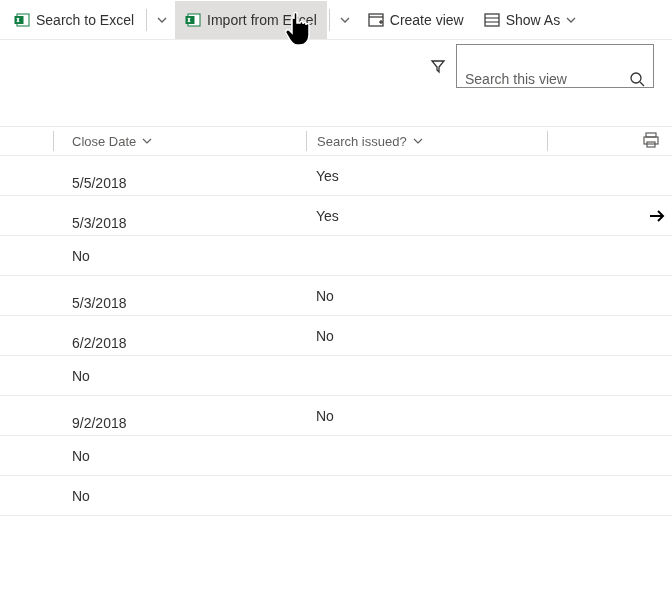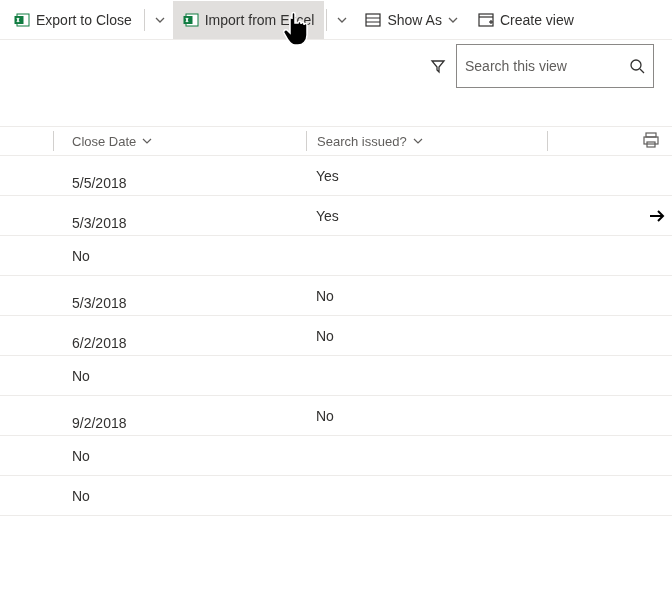--- a/index.html
+++ b/index.html
@@ -53,21 +53,21 @@
     display: flex;
     align-items: center;
     justify-content: flex-end;
     height: 52px;
     padding: 8px 18px 8px 8px;
     gap: 10px;
   }
   .filter-icon svg { width: 16px; height: 16px; display:block; }
   .searchbox {
     display: flex;
-    align-items: center;
+    align-items: flex-end;
     border: 1px solid #8a8886;
     height: 44px;
     width: 198px;
     padding: 0 8px;
     justify-content: space-between;
   }
   .searchbox input {
     border: none;
     outline: none;
     font-size: 14px;
@@ -129,21 +129,21 @@
 
 <div class="toolbar">
   <div class="tbtn">
     <span class="excel-icon">
       <svg viewBox="0 0 16 16">
           <rect x="3" y="2" width="12" height="12" fill="#fff" stroke="#107c41" stroke-width="1"></rect>
           <rect x="0.5" y="4" width="9" height="8" fill="#107c41"></rect>
           <path d="M3 6 L5 10 M5 6 L3 10" stroke="#fff" stroke-width="1.2" fill="none"></path>
         </svg>
     </span>
-    <span>Export to Close</span>
+    <span>Search to Excel</span>
   </div>
   <span class="tsep"></span>
   <div class="tbtn chev-only">
     <span class="chev">
       <svg viewBox="0 0 10 10">
           <path d="M1 3 L5 7 L9 3" stroke="#605e5c" stroke-width="1.3" fill="none"></path>
         </svg>
     </span>
   </div>
   <div class="tbtn hovered" style="position:relative;">
@@ -163,44 +163,44 @@
   </div>
   <span class="tsep"></span>
   <div class="tbtn chev-only">
     <span class="chev">
       <svg viewBox="0 0 10 10">
           <path d="M1 3 L5 7 L9 3" stroke="#605e5c" stroke-width="1.3" fill="none"></path>
         </svg>
     </span>
   </div>
   <div class="tbtn">
+    <span class="view-icon">
+      <svg viewBox="0 0 16 16">
+          <rect x="1" y="2" width="14" height="12" fill="none" stroke="#323130" stroke-width="1.2"></rect>
+          <line x1="1" y1="5" x2="15" y2="5" stroke="#323130" stroke-width="1.2"></line>
+          <line x1="11" y1="10" x2="15" y2="10" stroke="#323130" stroke-width="1.2"></line>
+          <line x1="13" y1="8" x2="13" y2="12" stroke="#323130" stroke-width="1.2"></line>
+        </svg>
+    </span>
+    <span>Create view</span>
+  </div>
+  <div class="tbtn">
     <span class="showas-icon">
       <svg viewBox="0 0 16 16">
           <rect x="1" y="2" width="14" height="12" fill="none" stroke="#323130" stroke-width="1.2"></rect>
           <line x1="1" y1="6" x2="15" y2="6" stroke="#323130" stroke-width="1"></line>
           <line x1="1" y1="10" x2="15" y2="10" stroke="#323130" stroke-width="1"></line>
         </svg>
     </span>
     <span>Show As</span>
     <span class="chev">
       <svg viewBox="0 0 10 10">
           <path d="M1 3 L5 7 L9 3" stroke="#605e5c" stroke-width="1.3" fill="none"></path>
         </svg>
     </span>
-  </div>
-  <div class="tbtn">
-    <span class="view-icon">
-      <svg viewBox="0 0 16 16">
-          <rect x="1" y="2" width="14" height="12" fill="none" stroke="#323130" stroke-width="1.2"></rect>
-          <line x1="1" y1="5" x2="15" y2="5" stroke="#323130" stroke-width="1.2"></line>
-          <line x1="11" y1="10" x2="15" y2="10" stroke="#323130" stroke-width="1.2"></line>
-          <line x1="13" y1="8" x2="13" y2="12" stroke="#323130" stroke-width="1.2"></line>
-        </svg>
-    </span>
-    <span>Create view</span>
   </div>
 </div>
 
 <div class="searchrow">
   <span class="filter-icon">
     <svg viewBox="0 0 16 16">
         <path d="M2 3 L14 3 L9 9 L9 14 L7 12 L7 9 Z" fill="none" stroke="#323130" stroke-width="1.3"></path>
       </svg>
   </span>
   <div class="searchbox">

